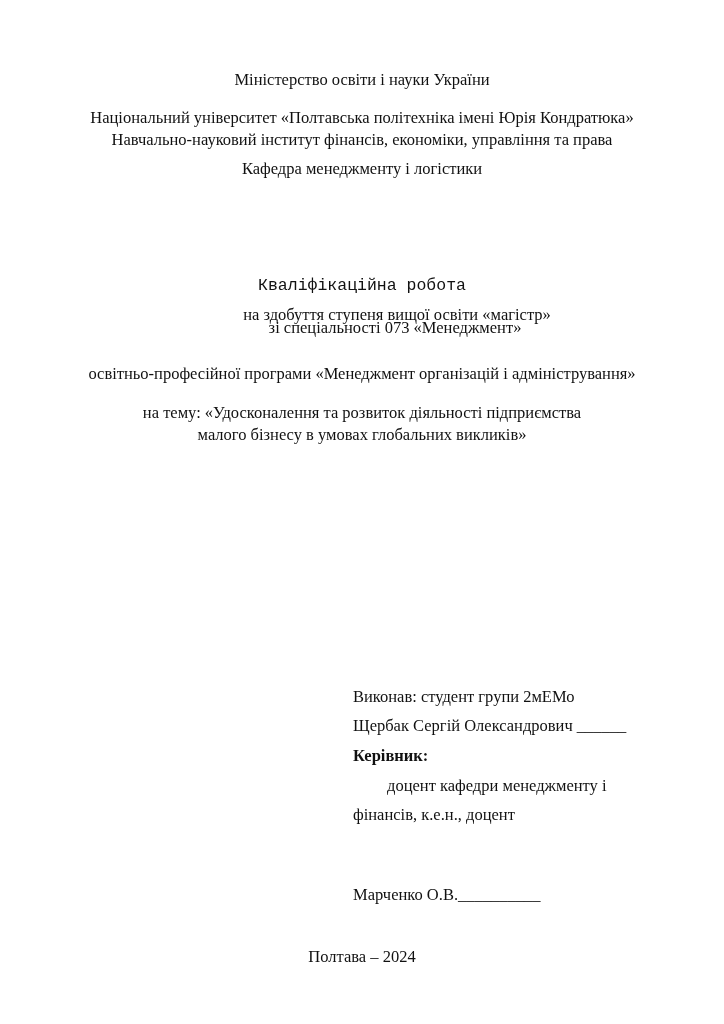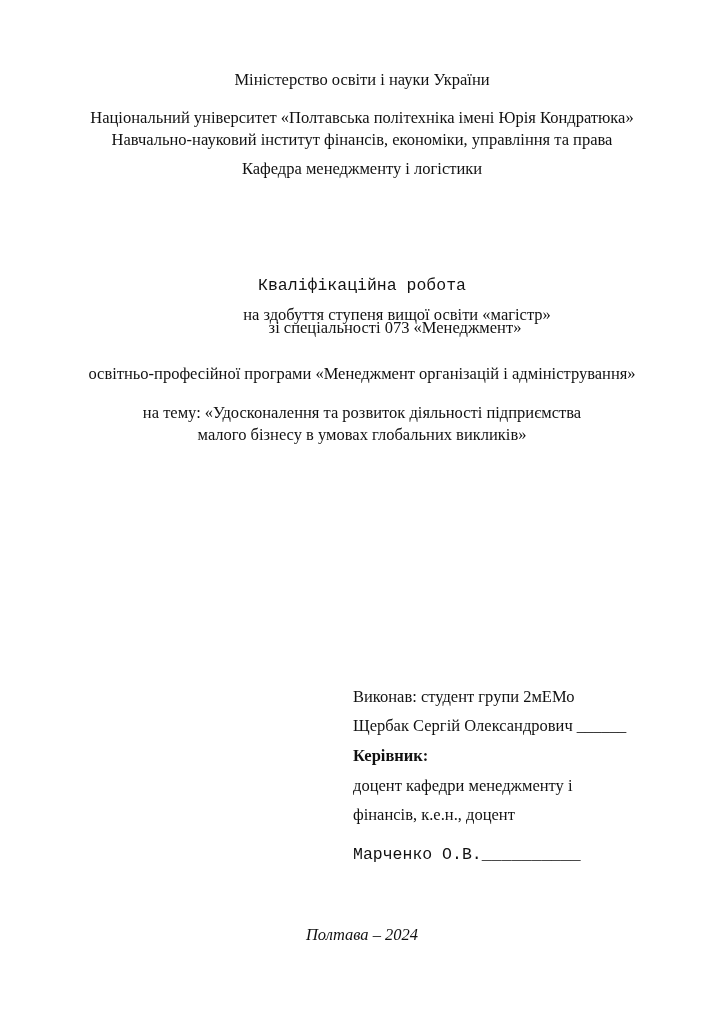--- a/index.html
+++ b/index.html
@@ -55,20 +55,20 @@
     <div class="line center" style="top:318px;padding-left:33px;">зі спеціальності 073 «Менеджмент»</div>
     <div class="line center" style="top:364px;">освітньо-професійної програми «Менеджмент організацій і адміністрування»</div>
     <div class="line center" style="top:395px;margin-top:8px;">на тему: «Удосконалення та розвиток діяльності підприємства</div>
     <div class="line center" style="top:425px;">малого бізнесу в умовах глобальних викликів»</div>
   </div>
 
   <div>
     <div class="line right-block" style="top:687px;">Виконав: студент групи 2мЕМо</div>
     <div class="line right-block" style="top:716px;">Щербак Сергій Олександрович ______</div>
     <div class="line right-block" style="top:746px;font-weight:bold;">Керівник:</div>
-    <div class="line right-block" style="top:776px;">доцент кафедри менеджменту і</div>
+    <div class="line right-block" style="top:776px;margin-left:34px;">доцент кафедри менеджменту і</div>
     <div class="line right-block" style="top:805px;">фінансів, к.е.н., доцент</div>
-    <div class="line right-block" style="top:845px;font-family:Liberation Mono, monospace;">Марченко О.В.__________</div>
+    <div class="line right-block" style="top:885px;">Марченко О.В.__________</div>
   </div>
 
-  <div class="line center" style="top:925px;font-style:italic;">Полтава – 2024</div>
+  <div class="line center" style="top:947px;">Полтава – 2024</div>
 
 </div>
 
 </body></html>

